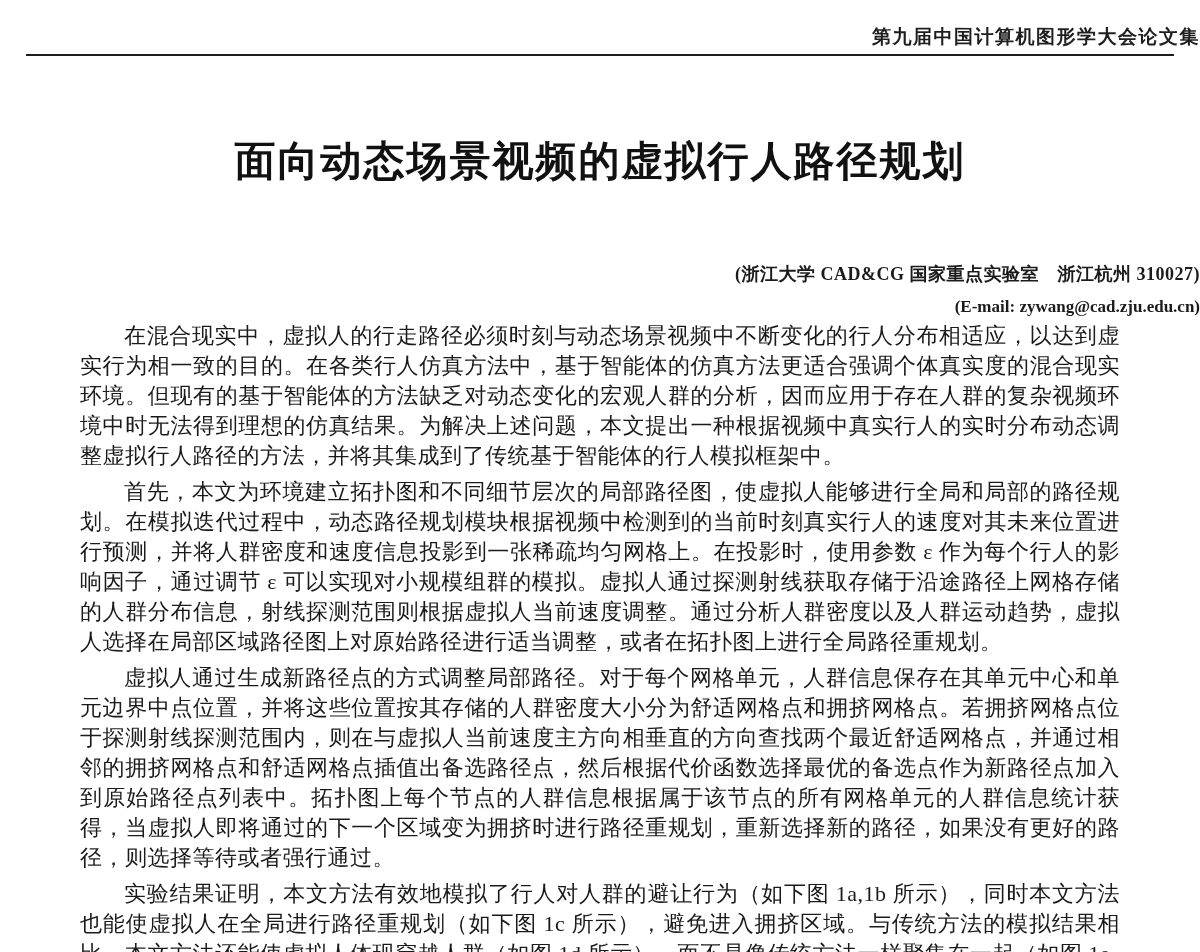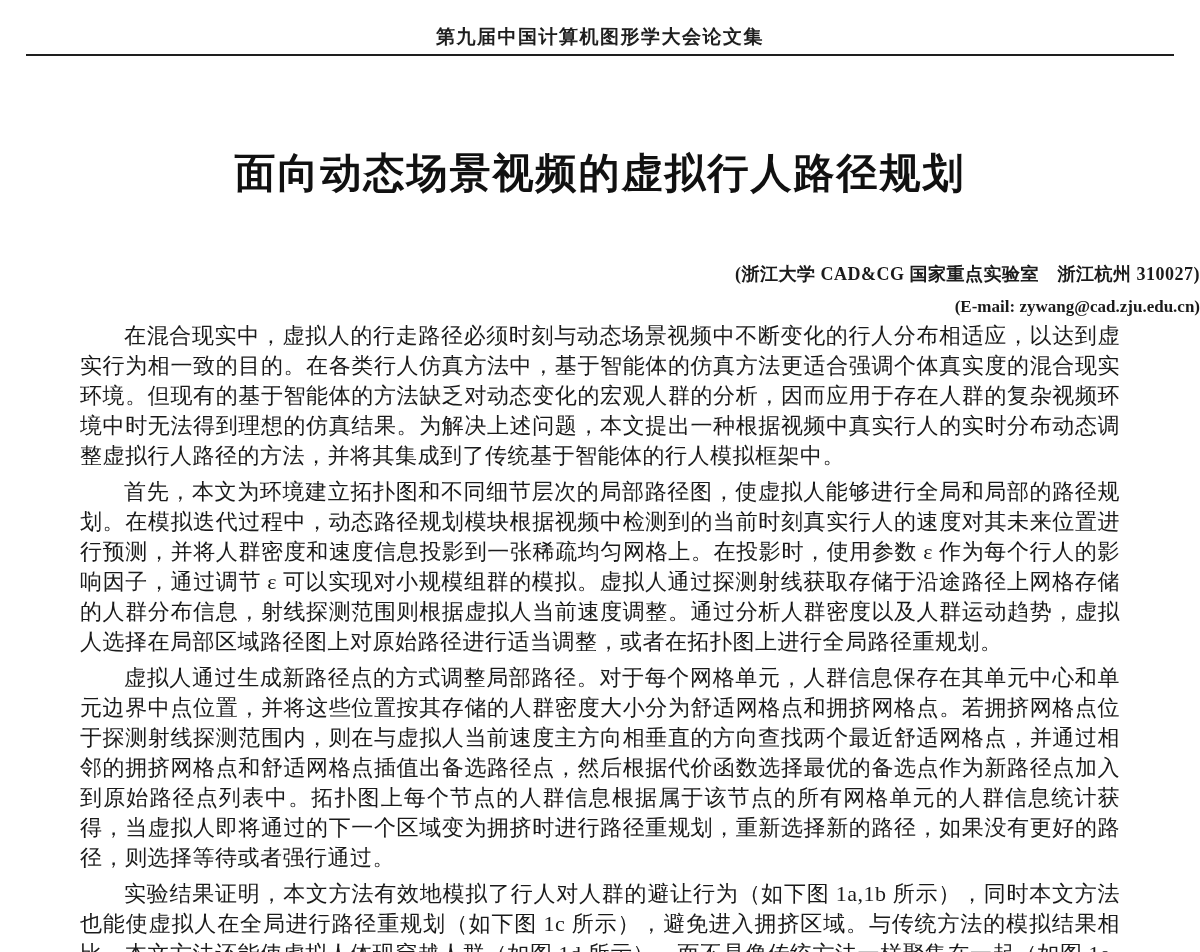--- a/index.html
+++ b/index.html
@@ -14,40 +14,40 @@
     overflow: hidden;
     background: #ffffff;
     font-family: "Liberation Serif", "DejaVu Serif", serif;
     color: #1b1b1b;
   }
   .running-header {
     position: absolute;
     top: 24px;
     left: 0;
     right: 0;
-    text-align: center;
+    text-align: right;
     font-size: 19px;
     font-weight: 600;
     letter-spacing: 1.5px;
     color: #1e1e1e;
   }
   .header-rule {
     position: absolute;
     top: 54px;
     left: 26px;
     right: 26px;
     height: 2px;
     background: #1e1e1e;
   }
   .paper-title {
     position: absolute;
     top: 134px;
     left: 0;
     right: 0;
-    margin: 12px;
+    margin: 0;
     text-align: center;
     font-size: 41px;
     font-weight: 700;
     letter-spacing: 2px;
     color: #111111;
   }
   .authors {
     position: absolute;
     top: 208px;
     left: 0;

